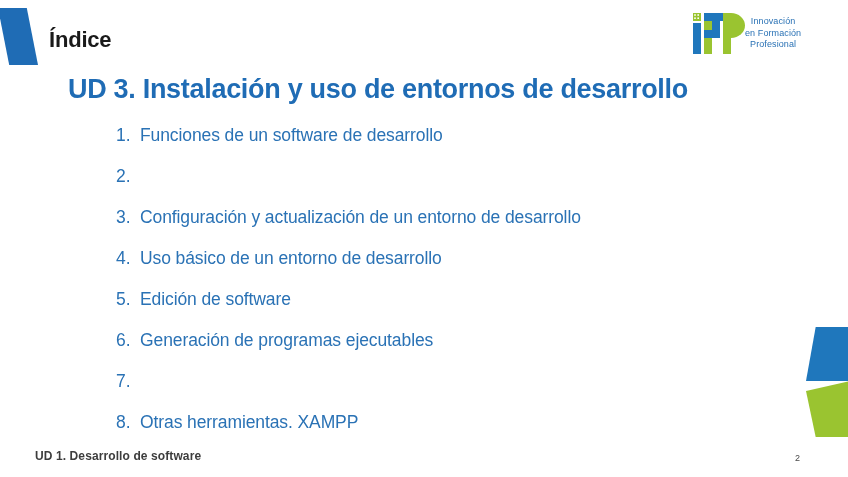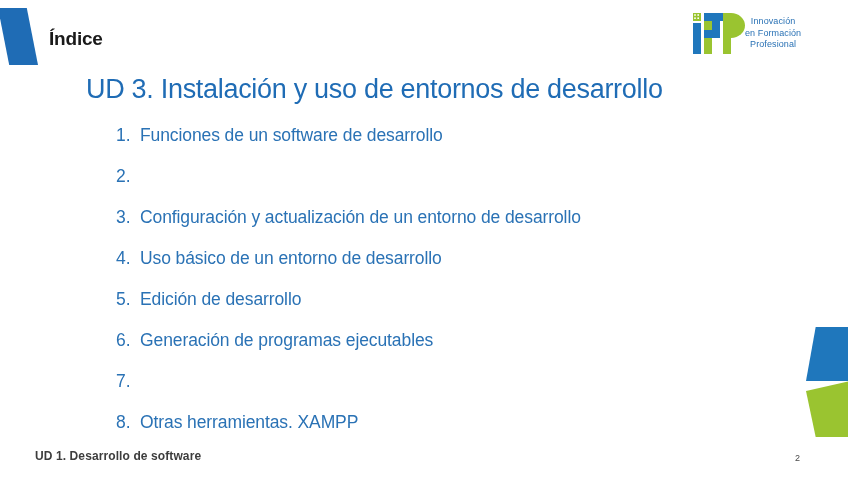--- a/index.html
+++ b/index.html
@@ -48,33 +48,33 @@
     height: 56px;
     background: #9ac430;
     clip-path: polygon(100% 0%, 100% 100%, 22% 100%, 0% 18%);
   }
 
   
   #heading {
     position: absolute;
     left: 49px;
     top: 29px;
-    font-size: 19px;
+    font-size: 22px;
     font-weight: bold;
     color: #1a1a1a;
     letter-spacing: -0.2px;
     line-height: 1;
   }
 
   #main-title {
     position: absolute;
-    left: 86px;
+    left: 68px;
     top: 74px;
     font-size: 27px;
-    font-weight: normal;
+    font-weight: bold;
     color: #1f6cb5;
     letter-spacing: -0.3px;
     line-height: 1.15;
     white-space: nowrap;
   }
 
   
   #logo {
     position: absolute;
     left: 689px;
@@ -199,21 +199,21 @@
     <div class="index-item">
       <span class="item-num">3.</span>
       <span class="item-label">Configuración y actualización de un entorno de desarrollo</span>
     </div>
     <div class="index-item">
       <span class="item-num">4.</span>
       <span class="item-label">Uso básico de un entorno de desarrollo</span>
     </div>
     <div class="index-item">
       <span class="item-num">5.</span>
-      <span class="item-label">Edición de desarrollo</span>
+      <span class="item-label">Edición de software</span>
     </div>
     <div class="index-item">
       <span class="item-num">6.</span>
       <span class="item-label">Generación de programas ejecutables</span>
     </div>
     <div class="index-item">
       <span class="item-num">7.</span>
     </div>
     <div class="index-item">
       <span class="item-num">8.</span>

